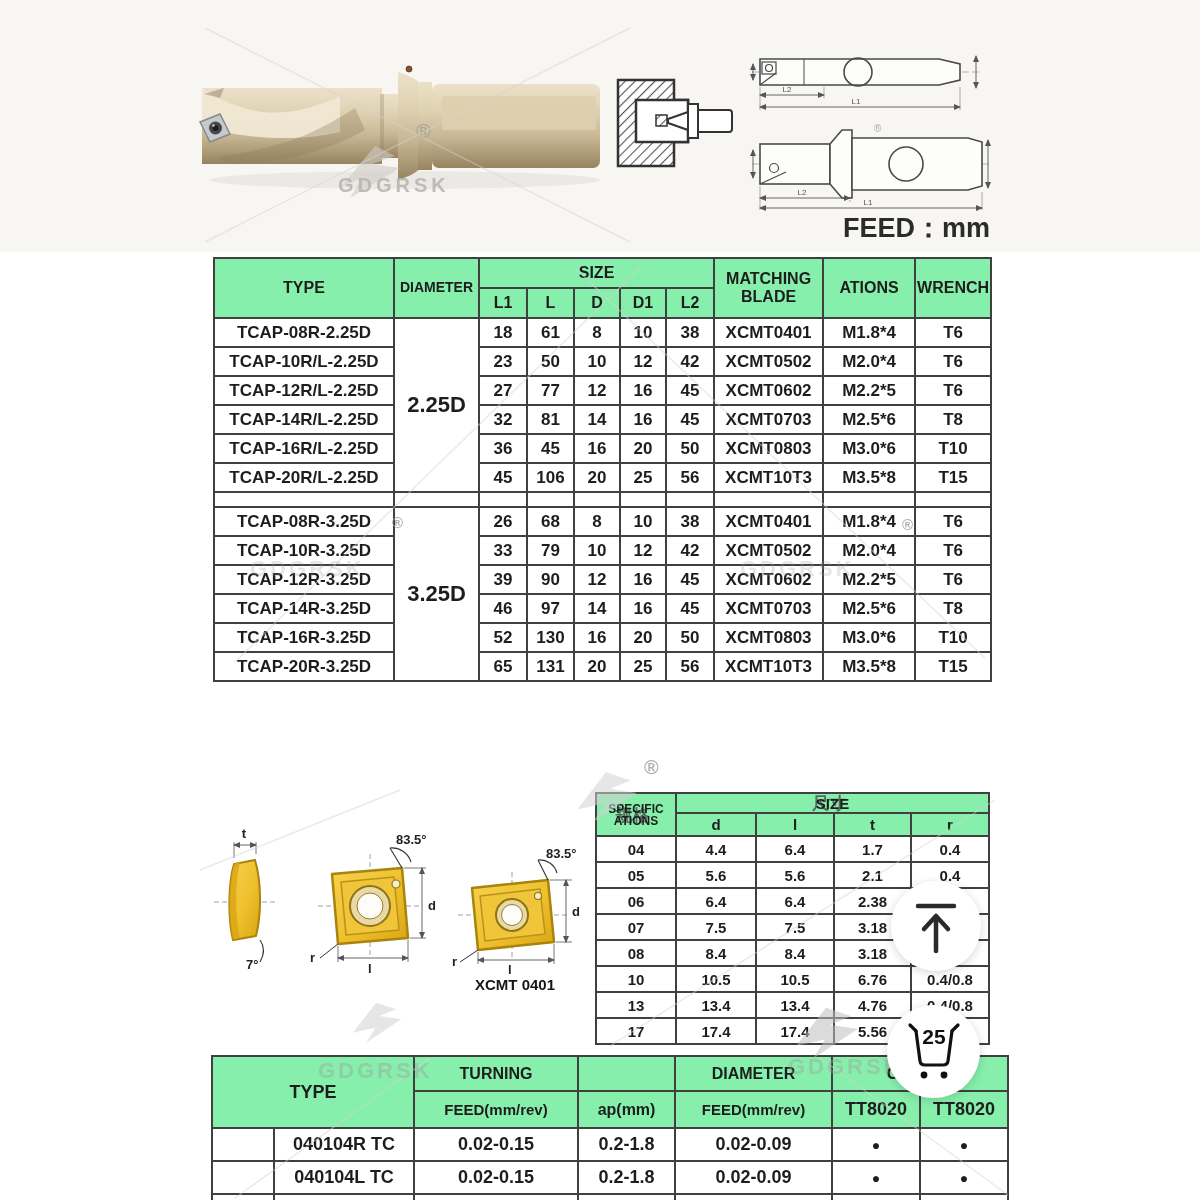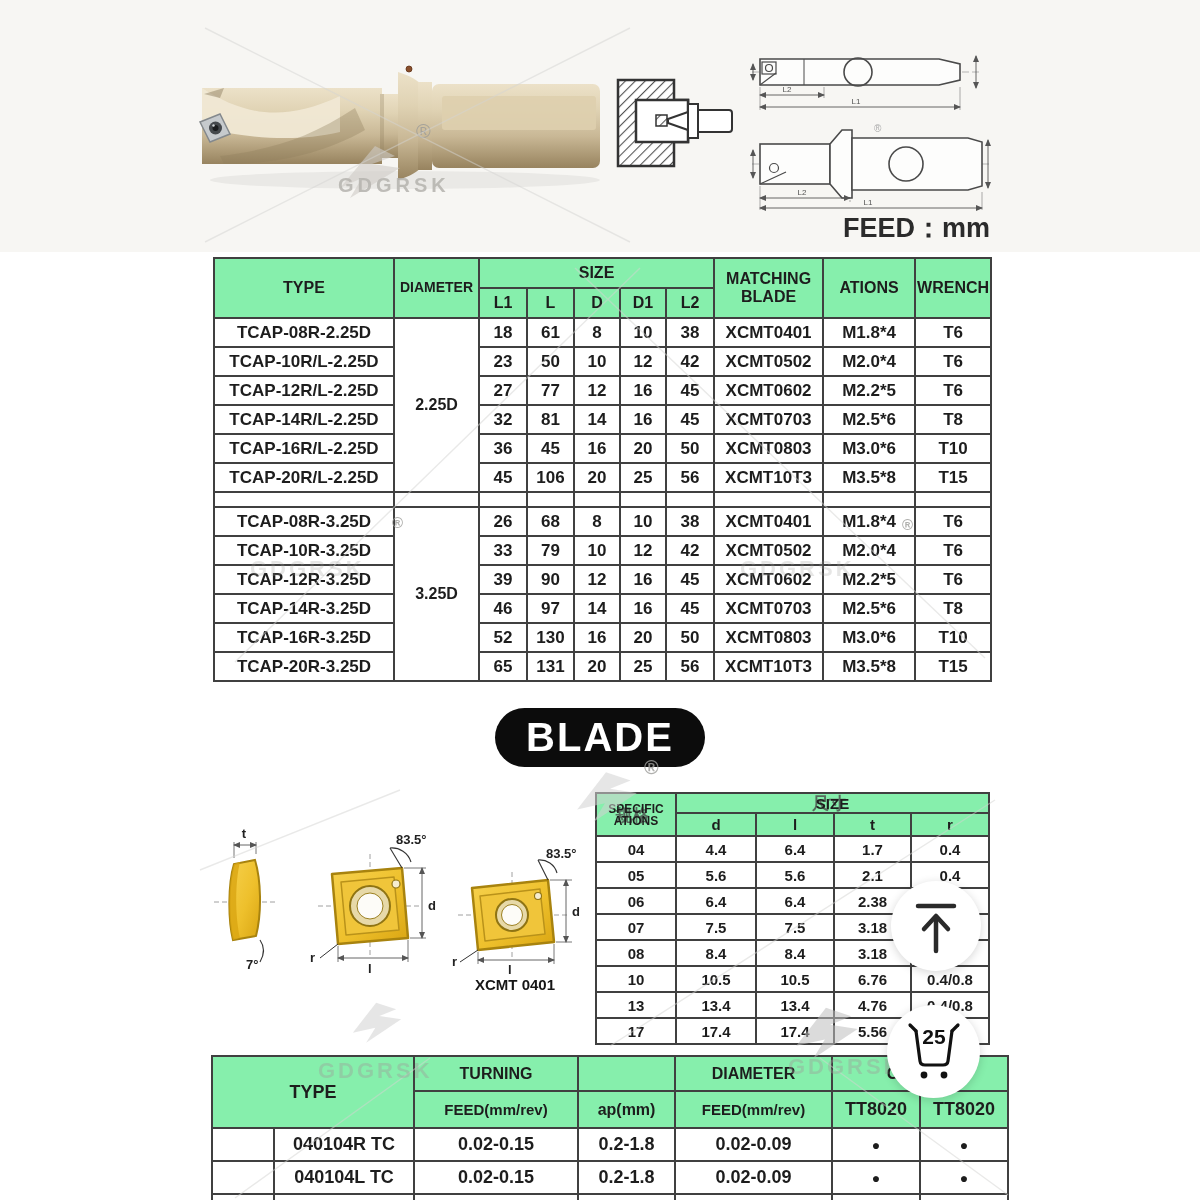--- a/index.html
+++ b/index.html
@@ -7,21 +7,21 @@
          font-family:"Liberation Sans", sans-serif;color:#1d1d1d;}
   .photo-bg{position:absolute;left:0;top:0;width:1200px;height:252px;background:#f7f6f3;}
   .abs{position:absolute;}
   
   .tbl{border-collapse:collapse;table-layout:fixed;position:absolute;z-index:5;background:#fff;}
   .tbl td{border:2px solid #404040;text-align:center;vertical-align:middle;
           font-weight:bold;color:#1d1d1d;padding:0;overflow:hidden;white-space:nowrap;}
   .hd{background:#86efac;}
   .spec-tbl{left:213px;top:257px;width:777px;font-size:17px;}
   .spec-tbl .hcell{font-size:16px;line-height:1.12;white-space:normal;}
-  .spec-tbl .dia{font-size:16px;}
+  .spec-tbl .dia{font-size:22px;}
   .spec-tbl .diam-h{font-size:14px;}
   .h30{height:30px}.h29{height:29px}.hsp{height:15px}
   .sp{border-left:2px solid #404040;border-right:2px solid #404040;}
   .blade-tbl{left:595px;top:792px;width:393px;font-size:15px;}
   .blade-tbl .h28{height:20px}.blade-tbl .h23{height:23px}.blade-tbl .h26{height:26px}
   .layer{position:relative;display:block;width:100%;}
   .cnu{position:absolute;left:50%;top:50%;transform:translate(-60%,-50%);
        color:#4a4a4a;opacity:.8;font-size:17px;font-weight:bold;}
   .enu{position:relative;z-index:2;text-align:center;}
   .spec-hd-en{font-size:12px;line-height:12px;display:block;}
@@ -321,23 +321,20 @@
       <td>20</td>
       <td>25</td>
       <td>56</td>
       <td>XCMT10T3</td>
       <td>M3.5*8</td>
       <td>T15</td>
     </tr>
   </tbody>
     </table>
 
-  <div class="blade-badge">
-    <span>BLADE</span>
-  </div>
 
   <svg class="abs" style="left:200px;top:812px;z-index:4" width="405" height="200" viewBox="0 0 405 200">
     <defs>
       <linearGradient id="gold" x1="0" y1="0" x2="1" y2="1">
         <stop offset="0" stop-color="#f6d14d"></stop>
           <stop offset=".55" stop-color="#eec02c"></stop>
         <stop offset="1" stop-color="#d9a512"></stop>
       </linearGradient>
     </defs>
 

